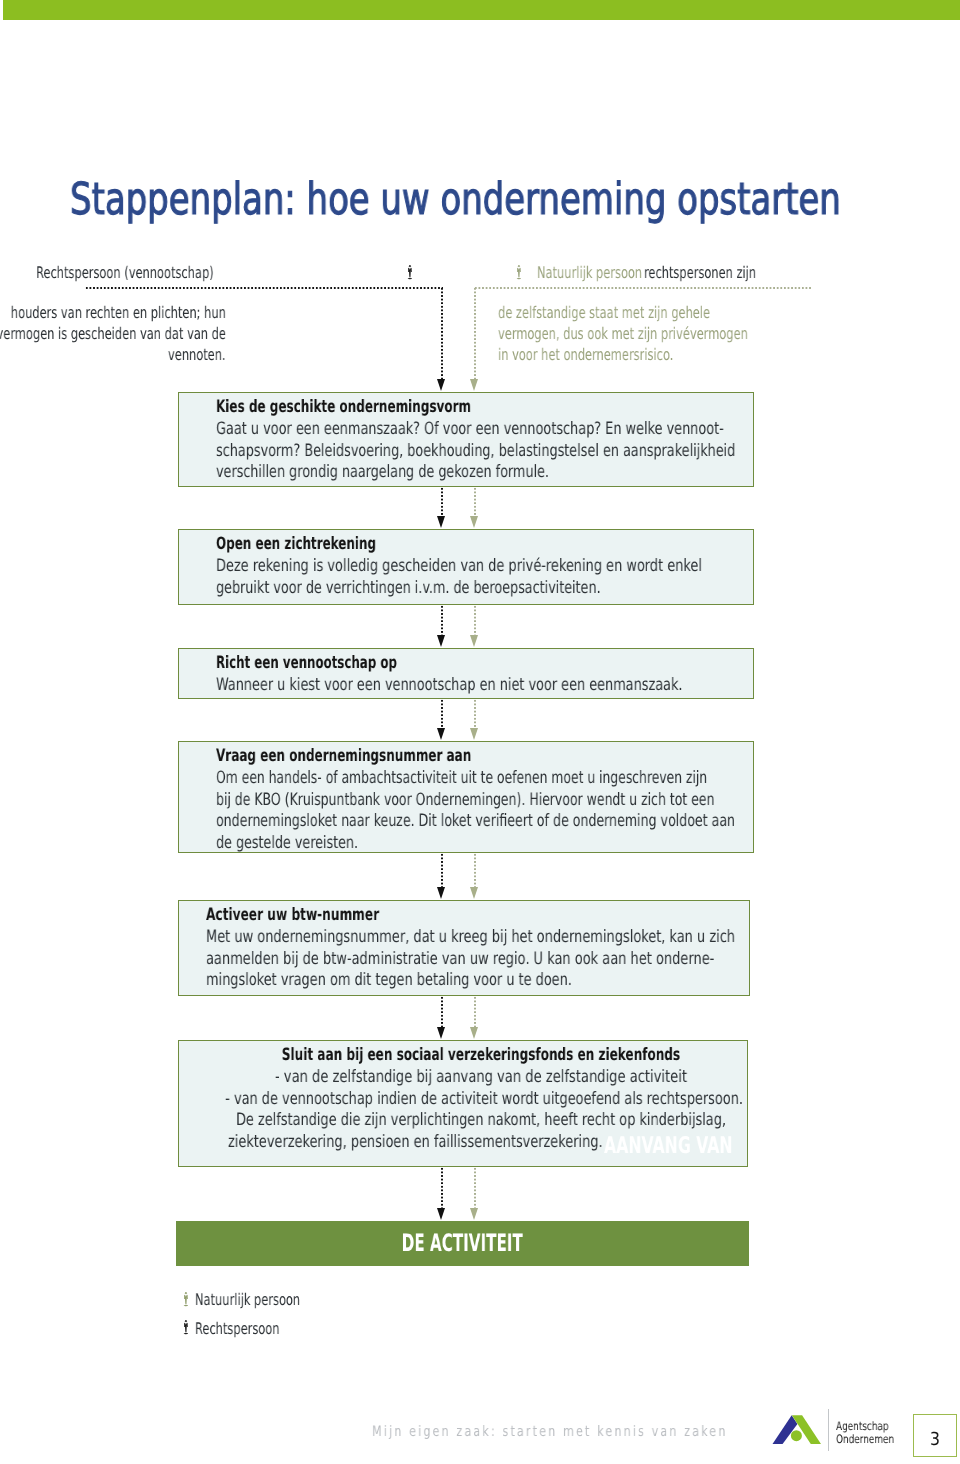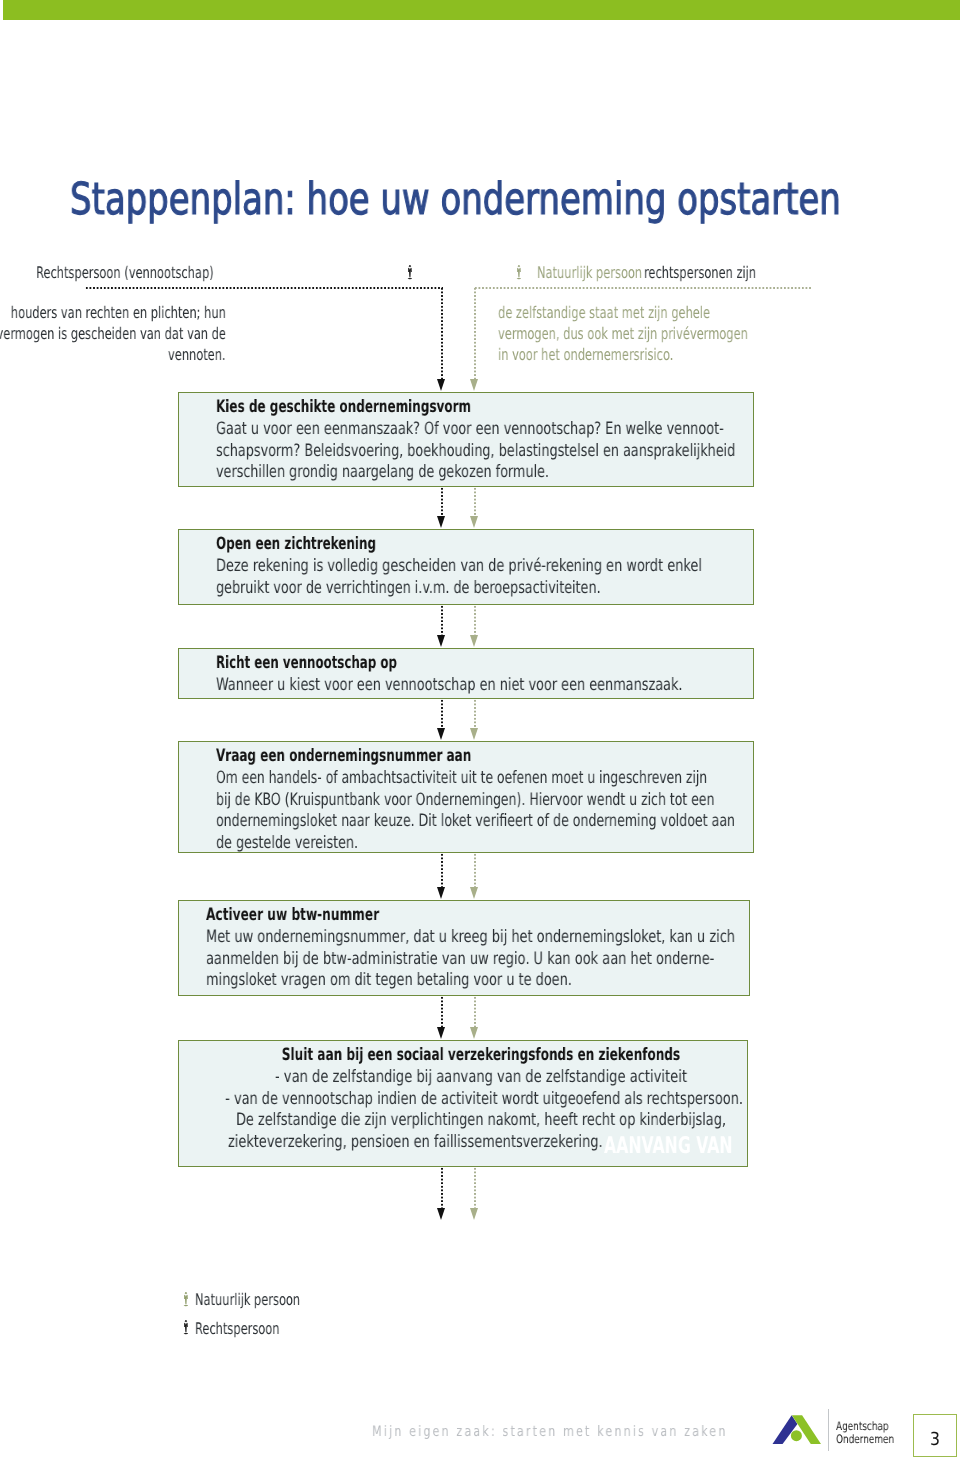--- a/index.html
+++ b/index.html
@@ -133,20 +133,23 @@
   <div class="tx rg" style="left:206.0px;top:950.52px;transform:scaleX(0.8489);">aanmelden bij de btw-administratie van uw regio. U kan ook aan het onderne-</div>
   <div class="tx rg" style="left:206.0px;top:972.32px;transform:scaleX(0.8430);">mingsloket vragen om dit tegen betaling voor u te doen.</div>
   <div class="tx ct bd" style="left:178.0px;width:606.0px;top:1046.92px;transform:scaleX(0.7881);">Sluit aan bij een sociaal verzekeringsfonds en ziekenfonds</div>
   <div class="tx ct rg" style="left:178.0px;width:606.0px;top:1068.72px;transform:scaleX(0.8558);">- van de zelfstandige bij aanvang van de zelfstandige activiteit</div>
   <div class="tx ct rg" style="left:178.0px;width:606.0px;top:1090.52px;transform:scaleX(0.8442);">- van de vennootschap indien de activiteit wordt uitgeoefend als rechtspersoon.</div>
   <div class="tx ct rg" style="left:178.0px;width:606.0px;top:1112.32px;transform:scaleX(0.8440);">De zelfstandige die zijn verplichtingen nakomt, heeft recht op kinderbijslag,</div>
   <div class="tx rg" style="left:228.4px;top:1134.12px;transform:scaleX(0.8446);">ziekteverzekering, pensioen en faillissementsverzekering.</div>
 
   <div class="ovl" style="left:604px;top:1134.55px;font-size:23px;transform:scaleX(0.76);">AANVANG VAN</div>
 
+  <div class="greenbar">
+    <div class="banner-lbl" style="top:10.30px;font-size:24px;transform:scaleX(0.702);">DE ACTIVITEIT</div>
+  </div>
 
   <span class="picon" style="left:182.60px;top:1291.70px;width:5.80px;height:16.30px;"><svg width="5.80" height="16.30" viewBox="0 0 22 62" xmlns="http://www.w3.org/2000/svg">
         <rect x="7.8" y="0.8" width="6.4" height="5.6" fill="#8c9a67"></rect>
         <rect x="6.4" y="5.8" width="9.2" height="1.7" fill="#8c9a67"></rect>
         <path d="M7.8 10.2 L4.6 11.6 L3.8 26.5 L7.0 26.5 L7.4 17.0 L7.9 27.5 L8.8 44 L13.2 44 L14.1 27.5 L14.6 17 L15.0 26.5 L18.2 26.5 L17.4 11.6 L14.2 10.2 L11.0 18.5 Z" fill="#8c9a67"></path>
         <path d="M8.2 44 L8.2 46.4 L13.8 46.4 L13.8 44 Z" fill="#8c9a67"></path>
         <ellipse cx="11" cy="51.5" rx="8.4" ry="2.3" fill="#8c9a67"></ellipse>
       </svg></span>
   <div class="tx rg" style="left:195.0px;top:1292.37px;font-size:16.0px;transform:scaleX(0.794);">Natuurlijk persoon</div>
   <span class="picon" style="left:182.60px;top:1320.40px;width:5.80px;height:16.30px;"><svg width="5.80" height="16.30" viewBox="0 0 22 62" xmlns="http://www.w3.org/2000/svg">

